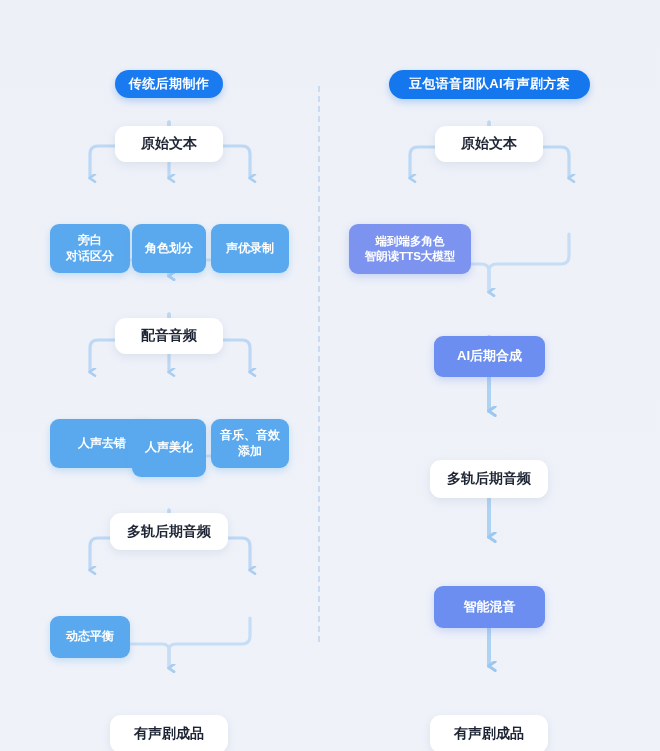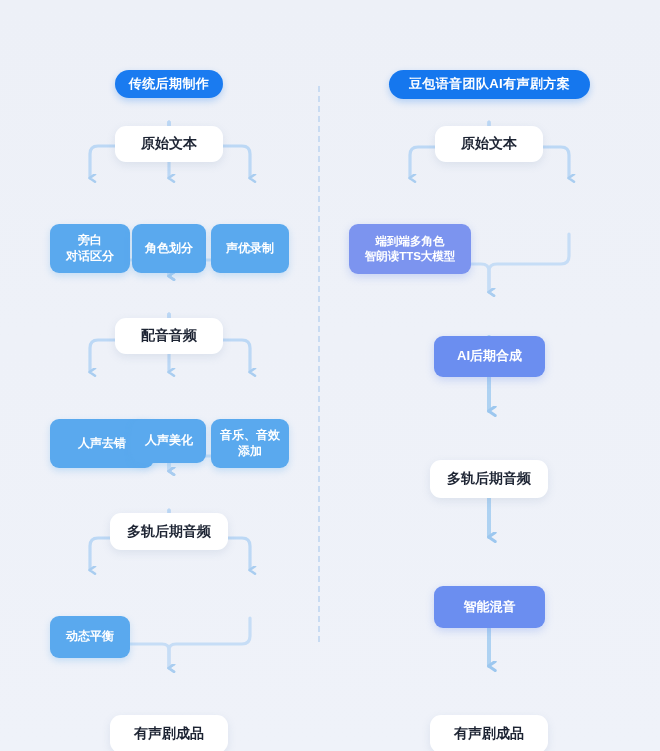--- a/index.html
+++ b/index.html
@@ -183,21 +183,21 @@
   </div>
 
   <div class="node white-box" style="left:115px; top:278px; width:108px; height:36px;">
     <span class="lbl">配音音频</span>
   </div>
 
   <div class="node blue-box" style="left:50px; top:379px; width:104px; height:49px;">
     <span class="lbl">人声去错</span>
   </div>
 
-  <div class="node blue-box" style="left:132px; top:379px; width:74px; height:44px;">
+  <div class="node blue-box" style="left:132px; top:379px; width:74px; height:58px;">
     <span class="lbl">人声美化</span>
   </div>
 
   <div class="node blue-box" style="left:211px; top:379px; width:78px; height:49px;">
     <span class="lbl">音乐、音效
 添加</span>
   </div>
 
   <div class="node white-box" style="left:110px; top:473px; width:118px; height:37px;">
     <span class="lbl">多轨后期音频</span>

